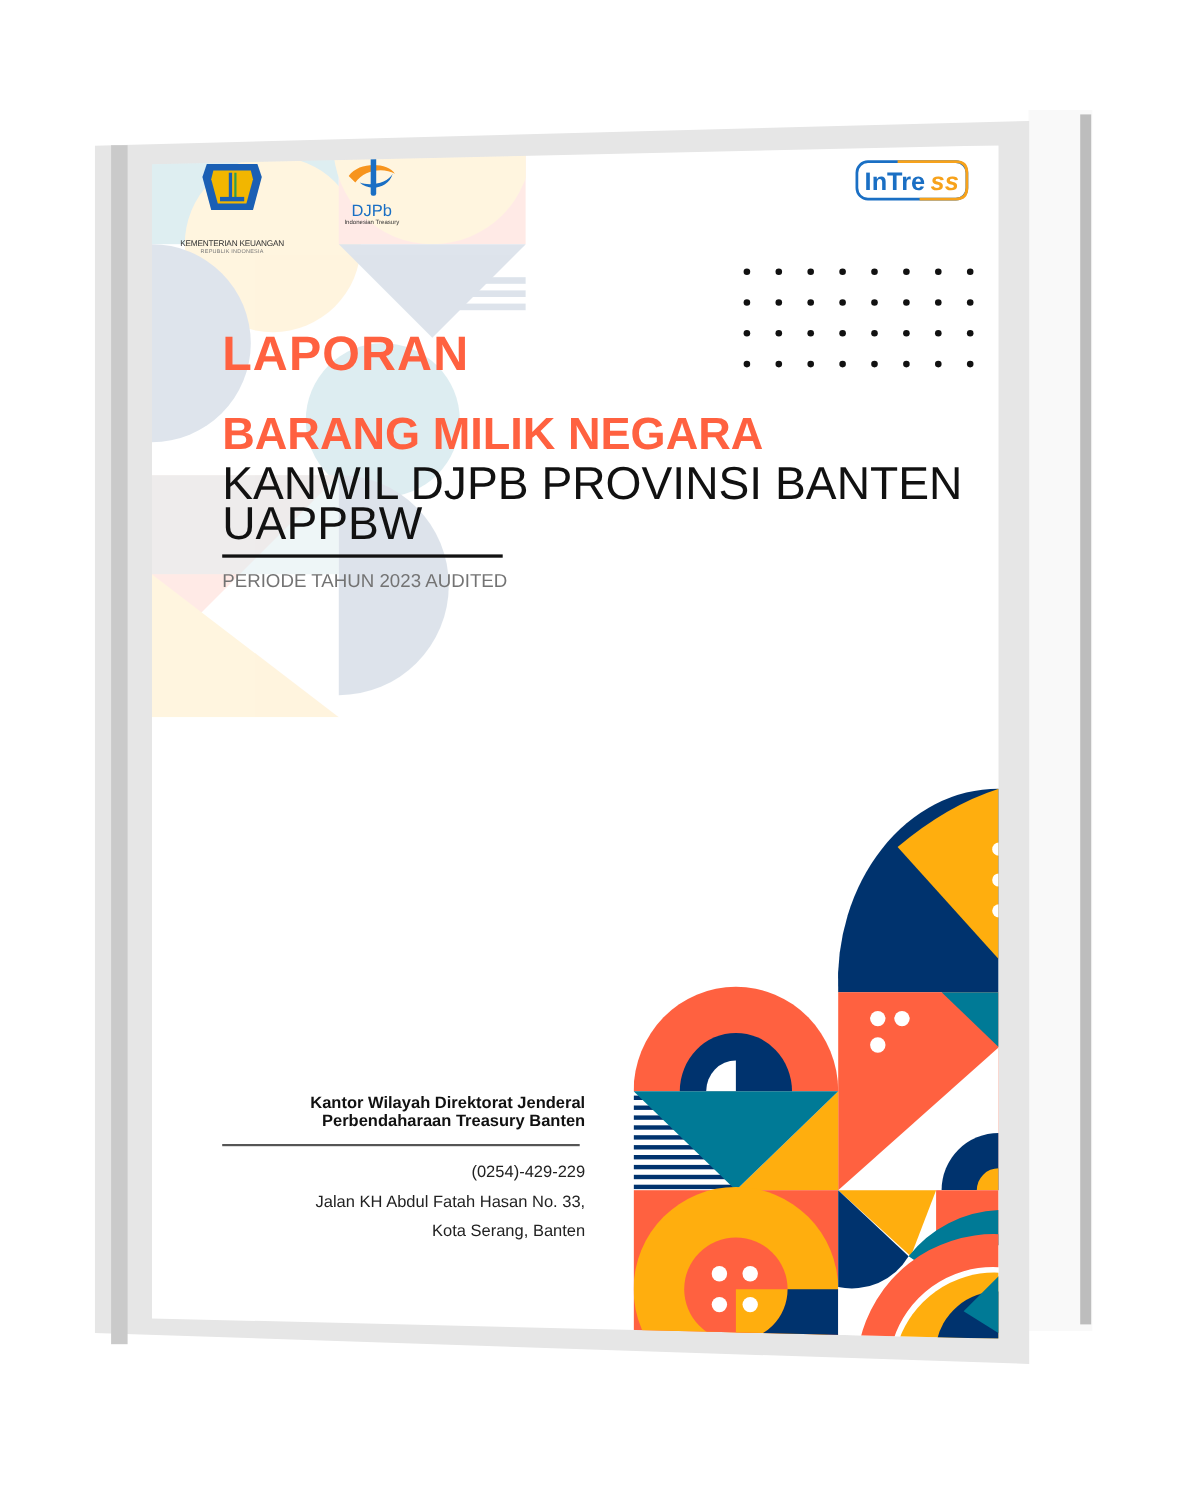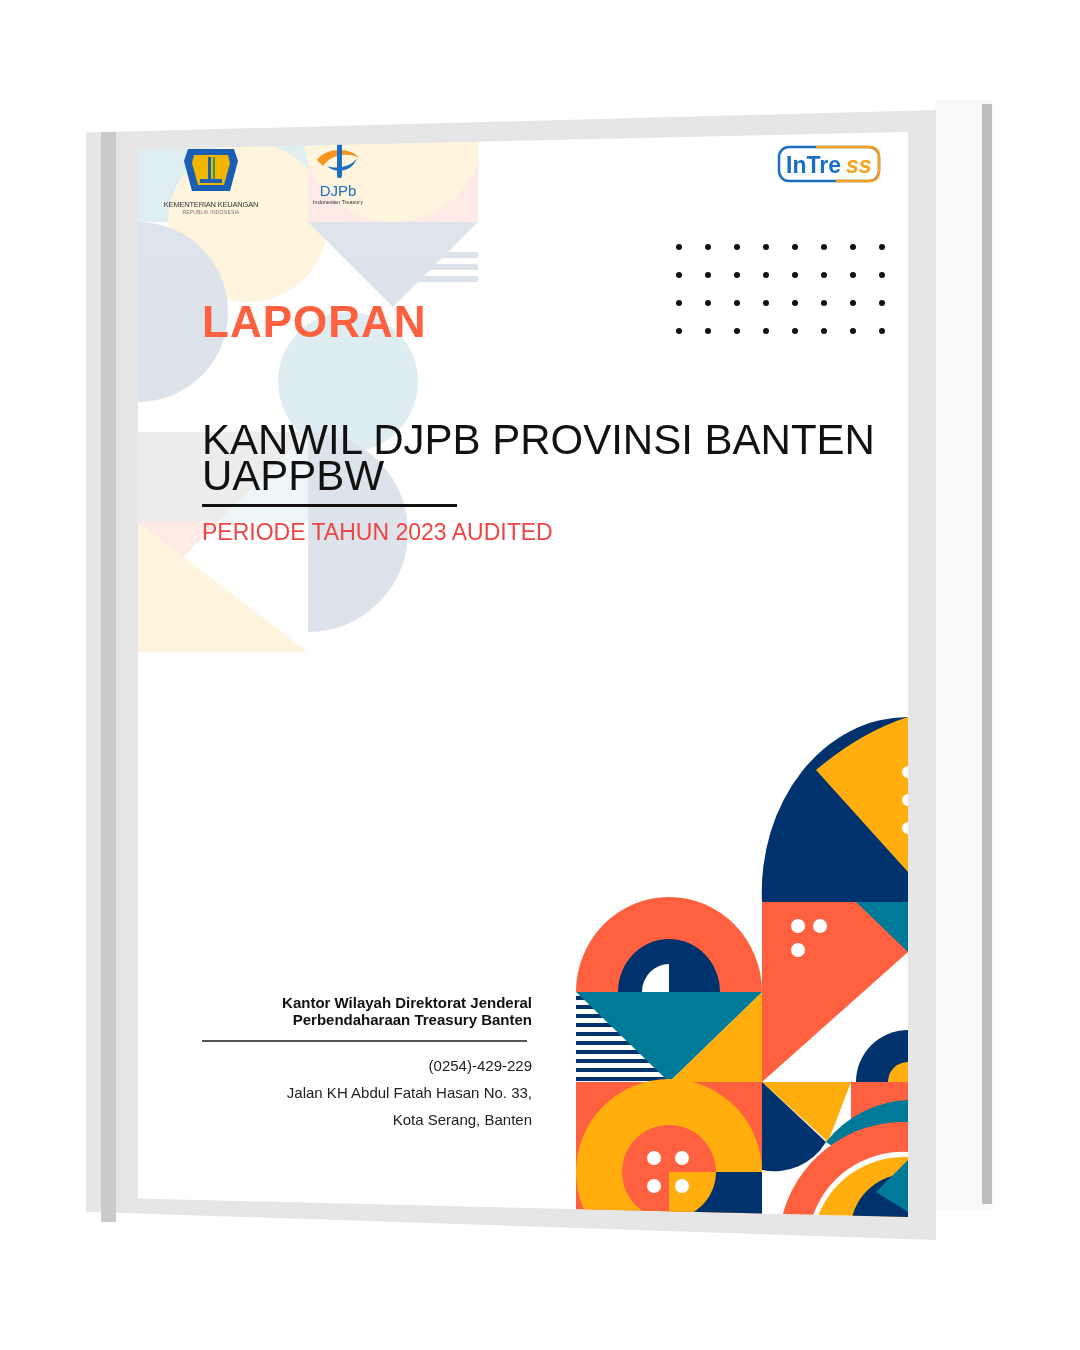--- a/index.html
+++ b/index.html
@@ -12,35 +12,35 @@
                 clip-path: polygon(0 2%, 100% 0, 100% 100%, 0 97.5%); }
   .book-spine { position:absolute; left:101px; top:132px; width:15px; height:1090px; background:#cacaca; }
   .page { position:absolute; left:138px; top:132px; width:770px; height:1085px; background:#ffffff; overflow:hidden;
           clip-path: polygon(0 1.6%, 100% 0, 100% 100%, 0 98.3%); }
 
   
   .bg-pattern { position:absolute; left:0; top:0; width:340px; height:520px; opacity:0.13; }
 
   
   .logo-kemenkeu { position:absolute; left:8px; top:15px; width:130px; text-align:center; }
-  .logo-kemenkeu .name { font-size:7.5px; color:#333; letter-spacing:-0.2px; margin-top:3px; }
+  .logo-kemenkeu .name { font-size:7.5px; color:#333; letter-spacing:-0.2px; margin-top:19px; }
   .logo-kemenkeu .sub { font-size:5px; color:#777; letter-spacing:0.2px; }
   .logo-djpb { position:absolute; left:160px; top:8px; width:80px; text-align:center; }
   .logo-djpb .name { font-weight:normal; font-size:15px; color:#1a6fc4; margin-top:-2px; }
   .logo-djpb .sub { font-size:5.5px; color:#333; }
   .logo-intress { position:absolute; left:638px; top:12px; width:106px; height:40px; }
 
   .dots { position:absolute; left:538px; top:112px; display:grid; grid-template-columns:repeat(8, 29px); row-gap:22px; }
   .dot { width:6px; height:6px; border-radius:50%; background:#111; }
 
   .title1 { position:absolute; left:64px; top:168px; font-size:44px; font-weight:bold; color:#ff6140; letter-spacing:1px; line-height:1; }
   .title2 { position:absolute; left:64px; top:242px; font-size:41px; font-weight:bold; color:#ff6140; line-height:1; letter-spacing:0px; }
   .title3 { position:absolute; left:64px; top:290px; font-size:42px; color:#111; line-height:36px; }
   .title-rule { position:absolute; left:64px; top:372px; width:255px; height:3px; background:#111; }
-  .period { position:absolute; left:64px; top:387px; font-size:23px; color:#ef4444; }
+  .period { position:absolute; left:64px; top:387px; font-size:17px; color:#737373; }
 
   .footer { position:absolute; left:64px; top:862px; width:330px;text-align:right; }
   .footer .org { font-size:15px; font-weight:bold; color:#111; line-height:17px; }
   .footer .rule { width:325px; height:2px; background:#555; margin:12px 0 10px; }
   .footer .line { font-size:15px; color:#222; line-height:27px; }
 
   .art { position:absolute; left:438px; top:580px; width:332px; height:510px; }
 </style>
 </head>
 <body>
@@ -128,20 +128,21 @@
       <div class="dot"></div>
       <div class="dot"></div>
       <div class="dot"></div>
       <div class="dot"></div>
       <div class="dot"></div>
       <div class="dot"></div>
       <div class="dot"></div>
   </div>
 
   <div class="title1">LAPORAN</div>
+  <div class="title2">BARANG MILIK NEGARA</div>
   <div class="title3">
     <div>KANWIL DJPB PROVINSI BANTEN</div>
     <div>UAPPBW</div>
   </div>
   <div class="title-rule"></div>
   <div class="period">PERIODE TAHUN 2023 AUDITED</div>
 
   <div class="footer">
     <div class="org">Kantor Wilayah Direktorat Jenderal</div>
     <div class="org">Perbendaharaan Treasury Banten</div>

